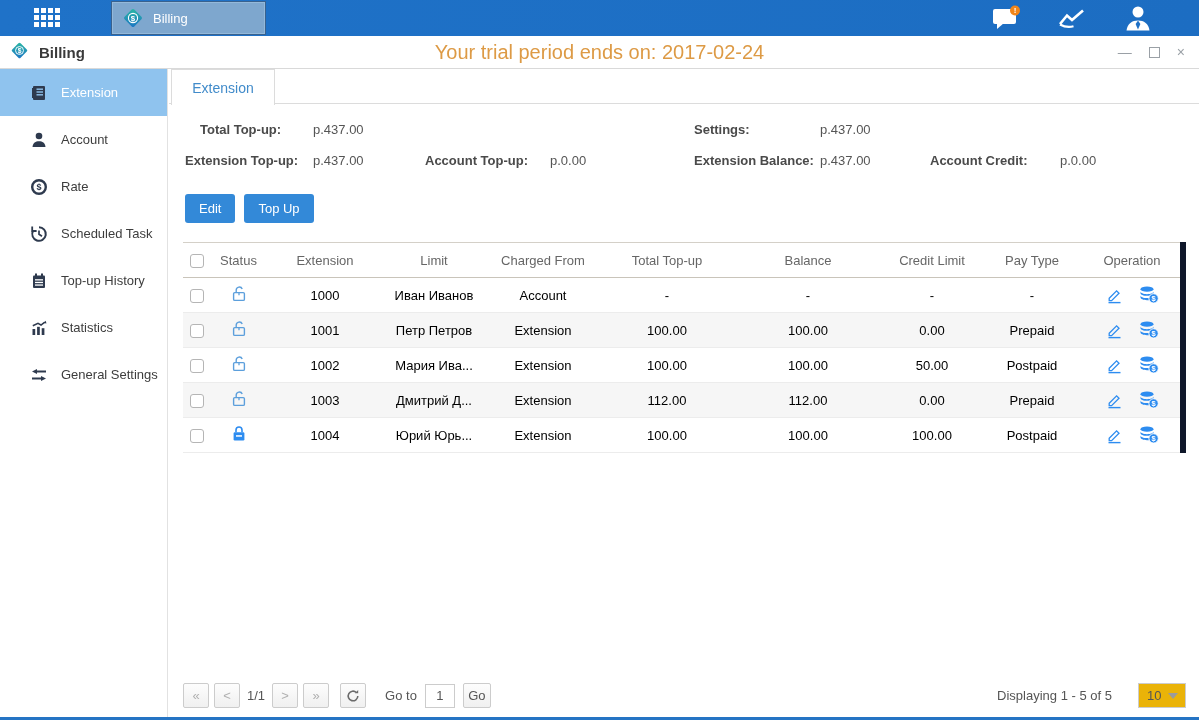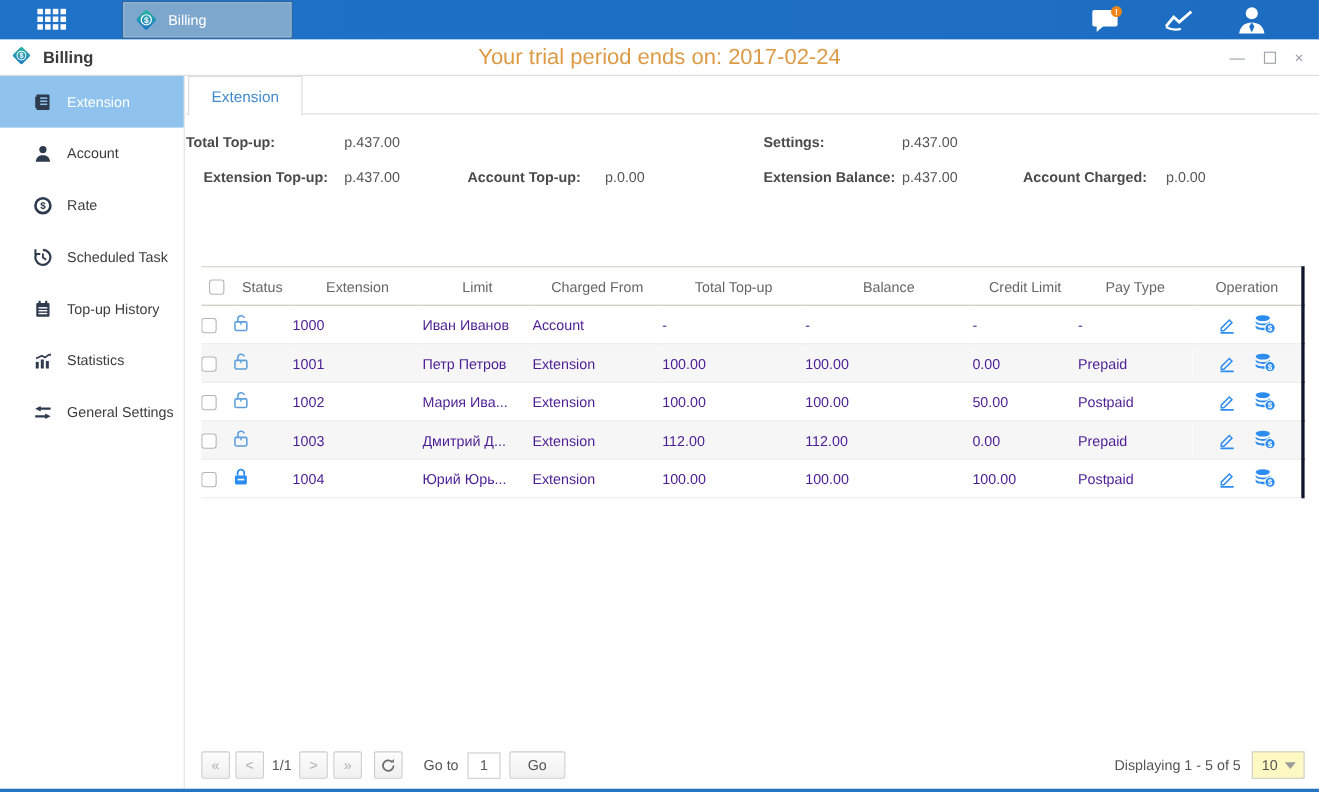--- a/index.html
+++ b/index.html
@@ -40,39 +40,39 @@
   .summary .lbl { font-weight:bold; color:#4a4a4a; position:absolute; }
   .summary .val { position:absolute; }
 
   .btn { display:inline-block; background:#3389D8; color:#fff; font-size:13px; border:none; border-radius:3px; height:29px; padding:0 14px; cursor:pointer; font-family:inherit; }
   .actions { position:absolute; left:16px; top:125px; display:flex; gap:9px; }
 
   
   .tablewrap { position:absolute; left:14px; right:13px; top:173px; }
   table { width:100%; border-collapse:collapse; table-layout:fixed; }
   thead th { border-top:1px solid #d4d0c8; border-bottom:1px solid #c9c4ba; height:35px; font-size:13px; color:#666; font-weight:normal; text-align:center; }
-  tbody td { height:35px; font-size:13px; color:#4c1d95; text-align:left; border-bottom:1px solid #ececec; overflow:hidden; white-space:nowrap; }
+  tbody td { height:35px; font-size:13px; color:#000000; text-align:center; border-bottom:1px solid #ececec; overflow:hidden; white-space:nowrap; }
   tbody tr:nth-child(even) { background:#f6f6f6; }
-  .tablewrap table { border-right:3px solid #0f172a; }
+  .tablewrap table { border-right:6px solid #0f172a; }
   .checkbox { display:inline-block; width:14px; height:14px; border:1px solid #b5b5b5; border-radius:3px; background:#fff; vertical-align:middle; cursor:pointer; }
   .opicons { display:flex; justify-content:center; align-items:center; gap:16px; }
   .opicons span { cursor:pointer; display:inline-flex; }
   .lockwrap span { display:inline-flex; }
 
   
   .pagebar { position:absolute; left:14px; right:13px; bottom:8px; height:27px; display:flex; align-items:center; font-size:13px; color:#555; }
   .pbtn { width:26px; height:25px; border:1px solid #ccc; border-radius:2px; background:linear-gradient(#fdfdfd,#f0f0f0); color:#b0b0b0;
           display:flex; align-items:center; justify-content:center; font-size:13px; margin-right:5px; cursor:pointer; }
   .pageno { margin:0 7px 0 2px; color:#555; }
   .refresh { margin-left:6px; }
   .goto-label { margin:0 8px 0 14px; }
   .goto-input { width:30px; height:24px; border:1px solid #ccc; text-align:center; font-size:13px; color:#555; font-family:inherit; }
-  .go-btn { margin-left:8px; width:51px; height:25px; border:1px solid #ccc; border-radius:2px; background:linear-gradient(#fdfdfd,#f0f0f0); font-size:13px; color:#555; cursor:pointer; font-family:inherit; }
-  .right-group { margin-left:auto; display:flex; align-items:center; gap:10px; }
-  .pagesize { width:48px; height:25px; border:1px solid #ccc; display:flex; align-items:center; justify-content:space-between; padding:0 7px 0 8px; cursor:pointer; background:#fef9c3; }
+  .go-btn { margin-left:8px; width:28px; height:25px; border:1px solid #ccc; border-radius:2px; background:linear-gradient(#fdfdfd,#f0f0f0); font-size:13px; color:#555; cursor:pointer; font-family:inherit; }
+  .right-group { margin-left:auto; display:flex; align-items:center; gap:26px; }
+  .pagesize { width:48px; height:25px; border:1px solid #ccc; display:flex; align-items:center; justify-content:space-between; padding:0 7px 0 8px; cursor:pointer; background:#eab308; }
   .caret { width:0; height:0; border-left:5px solid transparent; border-right:5px solid transparent; border-top:6px solid #9b9b9b; }
 
   .bottom-frame { position:absolute; left:0; bottom:0; width:100%; height:3px; background:#2574C4; }
 </style>
 </head>
 <body>
 
 <div id="app">
 
   <div class="topbar">
@@ -220,35 +220,39 @@
       <span>General Settings</span>
     </div>
   </div>
 
   <div class="main">
     <div class="tabstrip">
       <div class="tab">Extension</div>
     </div>
 
     <div class="summary">
-      <span class="lbl" style="left:0;top:17px">Total Top-up:</span>
+      <span class="lbl" style="left:31px;top:17px">Total Top-up:</span>
       <span class="val" style="left:144px;top:17px">p.437.00</span>
       <span class="lbl" style="left:525px;top:17px">Settings:</span>
       <span class="val" style="left:651px;top:17px">p.437.00</span>
 
       <span class="lbl" style="left:16px;top:48px">Extension Top-up:</span>
       <span class="val" style="left:144px;top:48px">p.437.00</span>
       <span class="lbl" style="left:256px;top:48px">Account Top-up:</span>
       <span class="val" style="left:381px;top:48px">p.0.00</span>
       <span class="lbl" style="left:525px;top:48px">Extension Balance:</span>
       <span class="val" style="left:651px;top:48px">p.437.00</span>
-      <span class="lbl" style="left:761px;top:48px">Account Charged:</span>
+      <span class="lbl" style="left:761px;top:48px">Account Credit:</span>
       <span class="val" style="left:891px;top:48px">p.0.00</span>
     </div>
 
+    <div class="actions">
+      <button class="btn">Edit</button>
+      <button class="btn">Top Up</button>
+    </div>
 
     <div class="tablewrap">
       <table>
         <colgroup>
           <col style="width:28px">
             <col style="width:55px">
             <col style="width:118px">
             <col style="width:100px">
             <col style="width:118px">
           <col style="width:130px">

